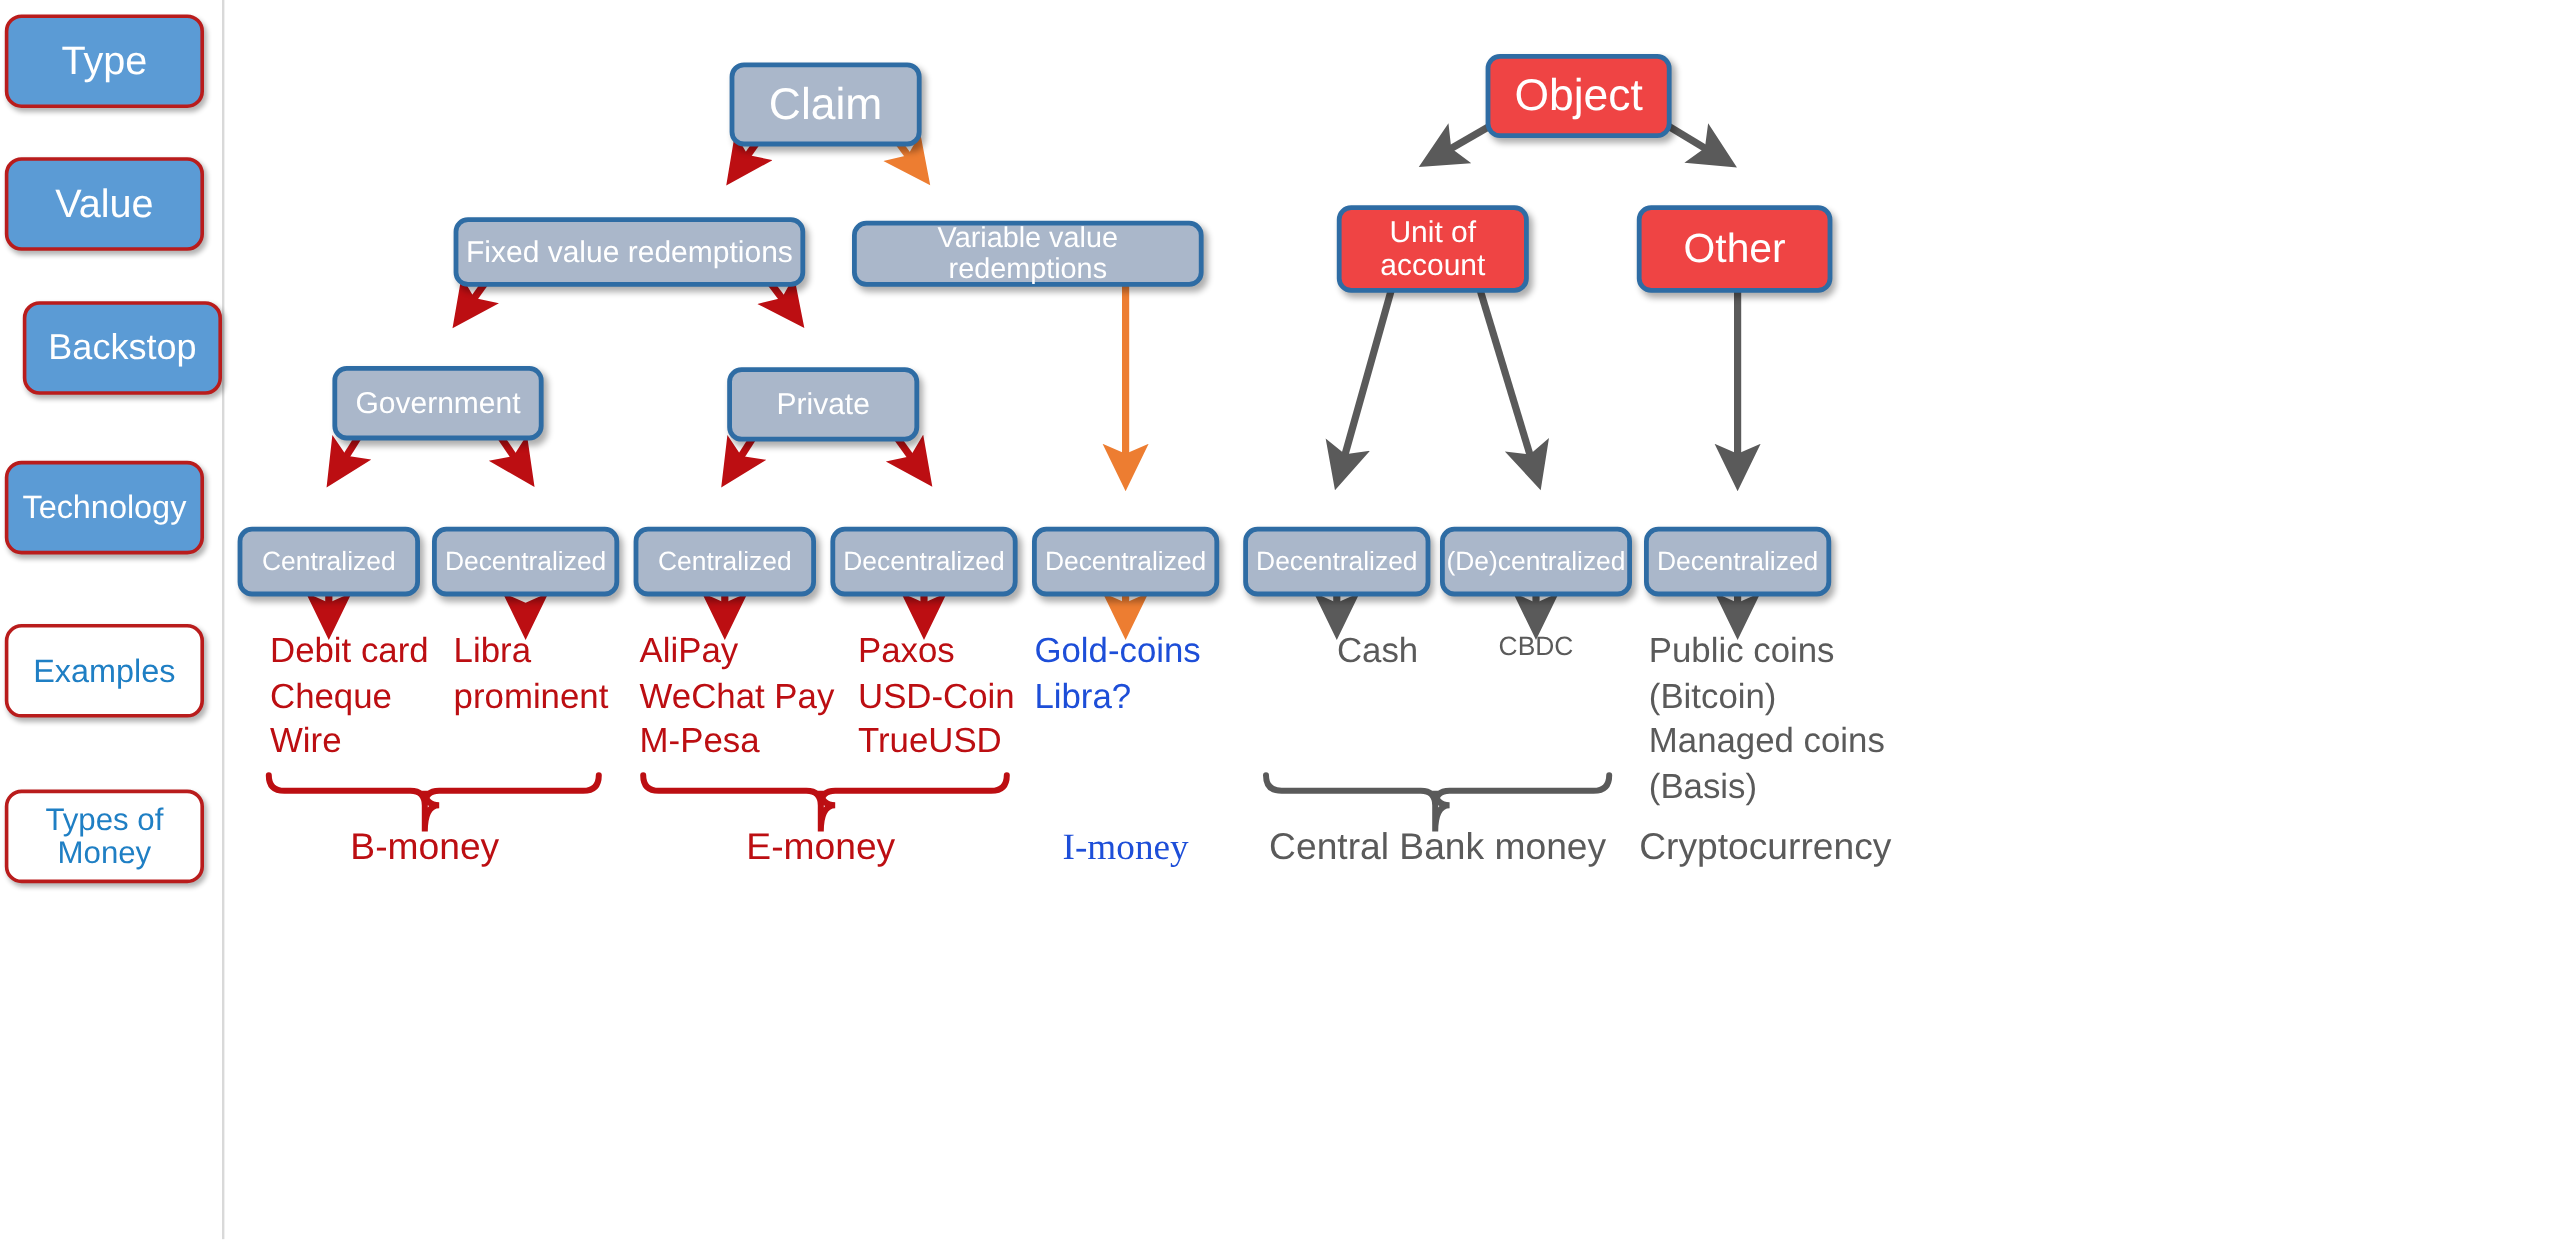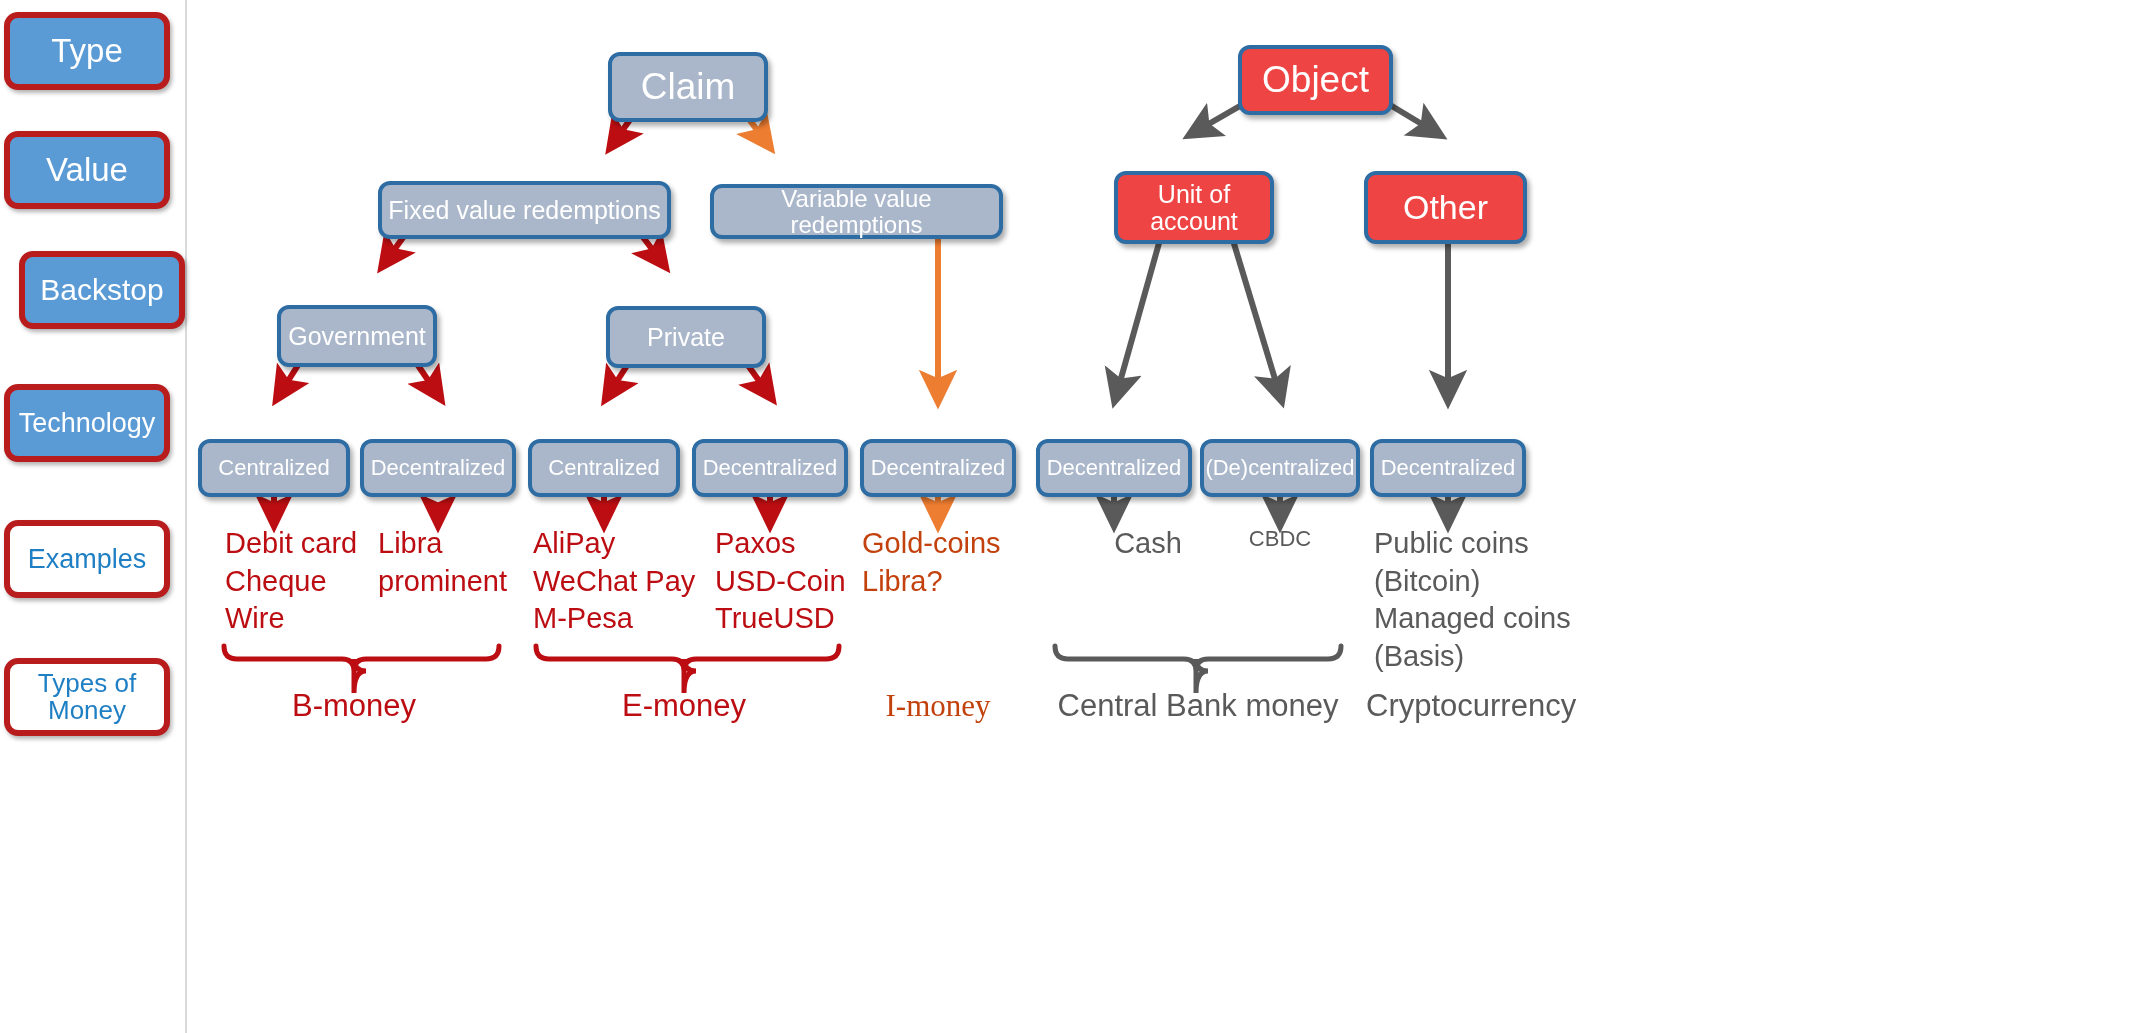--- a/index.html
+++ b/index.html
@@ -22,21 +22,21 @@
     left: 0; top: 0;
     width: 2145px;
     height: 1033px;
     pointer-events: none;
   }
 
   
   .rail {
     position: absolute;
     box-sizing: border-box;
-    border: 6px solid #b91c1c;
+    border: 3px solid #b91c1c;
     border-radius: 14px;
     display: flex;
     align-items: center;
     justify-content: center;
     text-align: center;
     line-height: 1.05;
     box-shadow: 2px 3px 4px rgba(0,0,0,0.30);
   }
   .rail.filled {
     background: #5b9bd5;
@@ -73,21 +73,21 @@
   .node.light { background: #aab7ca; }
   .node.dark  { background: #ef4444; }
 
   
   .examples {
     position: absolute;
     line-height: 1.30;
     white-space: pre-line;
   }
   .red    { color: #bc0e12; }
-  .orange { color: #c2410c; }
+  .orange { color: #1d4ed8; }
   .grey   { color: #5a5a5a; }
 
   .money-label {
     position: absolute;
     text-align: center;
     white-space: nowrap;
   }
 </style>
 </head>
 <body>
@@ -190,21 +190,21 @@
     <span>Variable value redemptions</span>
   </div>
   <div class="node dark" style="left:1114px; top:131px; width:160px; height:73px; font-size:25px; white-space:pre-line;">
     <span>Unit of
 account</span>
   </div>
   <div class="node dark" style="left:1364px; top:131px; width:163px; height:73px; font-size:34px;">
     <span>Other</span>
   </div>
 
-  <div class="node light" style="left:277px; top:265px; width:160px; height:62px; font-size:25px;">
+  <div class="node light" style="left:277px; top:265px; width:176px; height:62px; font-size:25px;">
     <span>Government</span>
   </div>
   <div class="node light" style="left:606px; top:266px; width:160px; height:62px; font-size:25px;">
     <span>Private</span>
   </div>
 
   <div class="node light" style="left:198px; top:399px; width:152px; height:58px; font-size:22px;">
     <span>Centralized</span>
   </div>
   <div class="node light" style="left:360px; top:399px; width:156px; height:58px; font-size:22px;">

